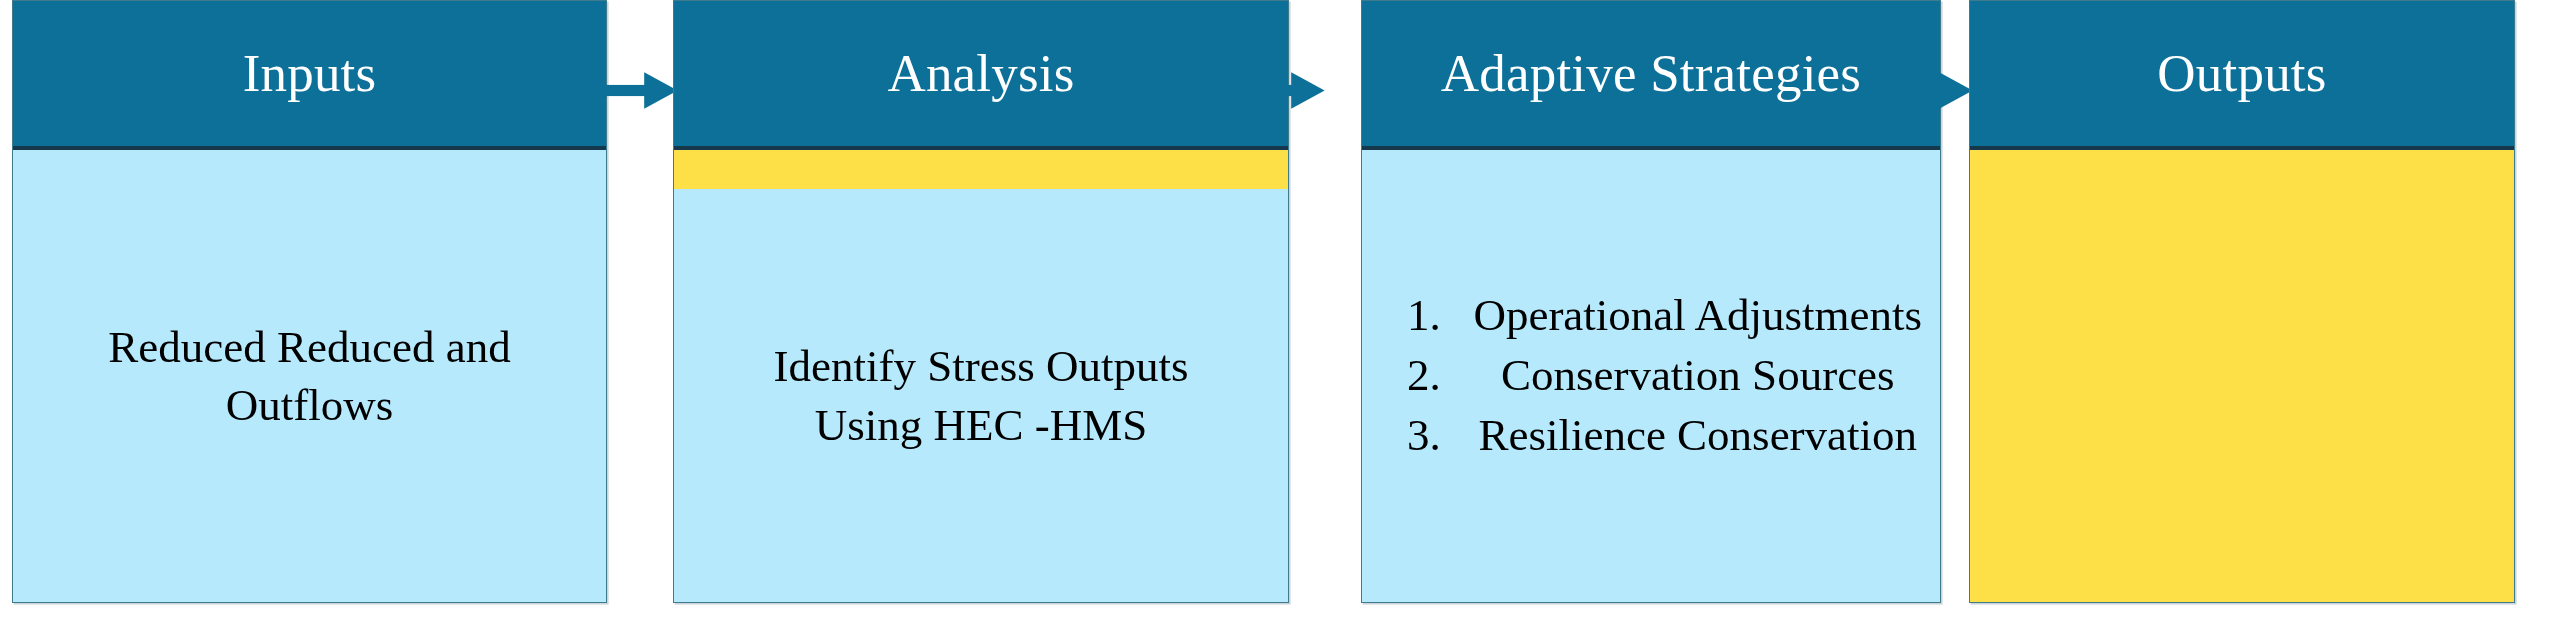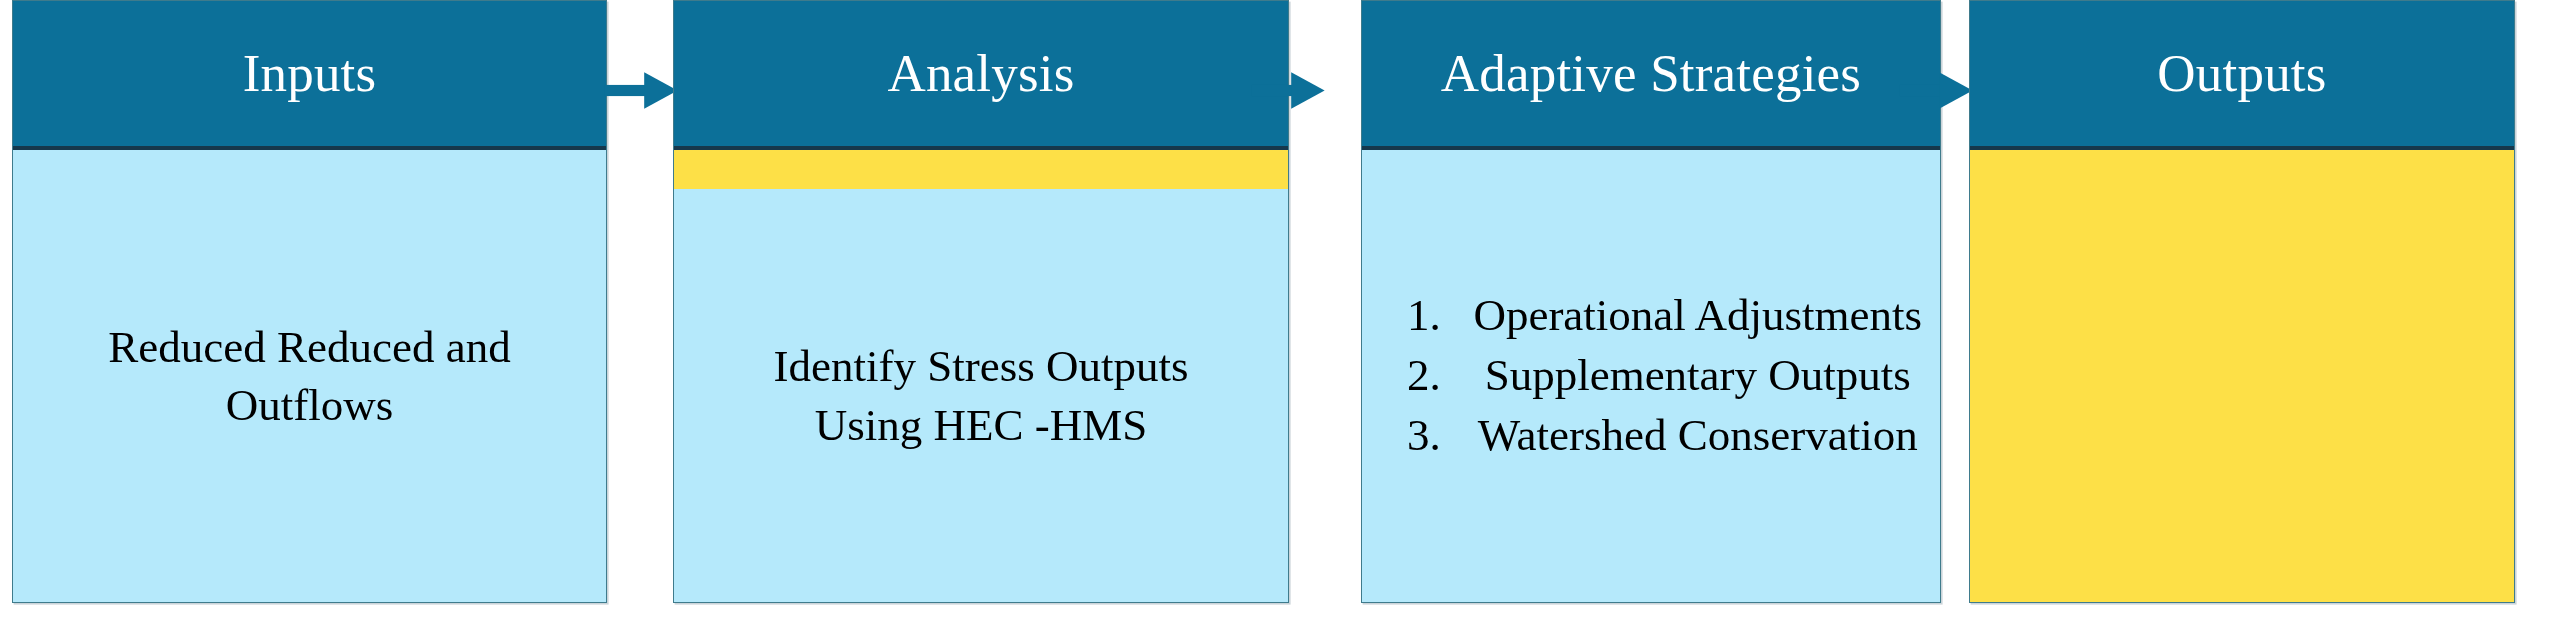--- a/index.html
+++ b/index.html
@@ -171,25 +171,25 @@
       <div class="box-header-title">Adaptive Strategies</div>
     </div>
     <div class="box-body list-body">
       <ol class="numbered-list">
         <li>
           <span class="li-marker">1.</span>
           <span class="li-text">Operational Adjustments</span>
         </li>
         <li>
           <span class="li-marker">2.</span>
-          <span class="li-text">Supplementary Outputs</span>
+          <span class="li-text">Conservation Sources</span>
         </li>
         <li>
           <span class="li-marker">3.</span>
-          <span class="li-text">Watershed Conservation</span>
+          <span class="li-text">Resilience Conservation</span>
         </li>
       </ol>
     </div>
   </div>
 
   <div class="flow-arrow" id="arrow-3">
     <svg width="74" height="43" viewBox="0 0 92 54" xmlns="http://www.w3.org/2000/svg">
       <rect x="0" y="20" width="58" height="14" fill="#0C7099"></rect>
       <polygon points="50,4 92,27 50,50" fill="#0C7099"></polygon>
     </svg>

